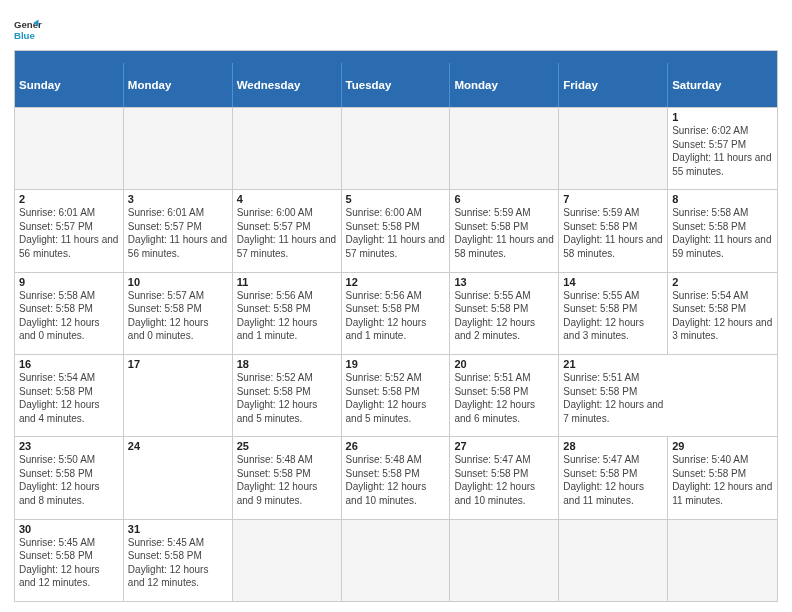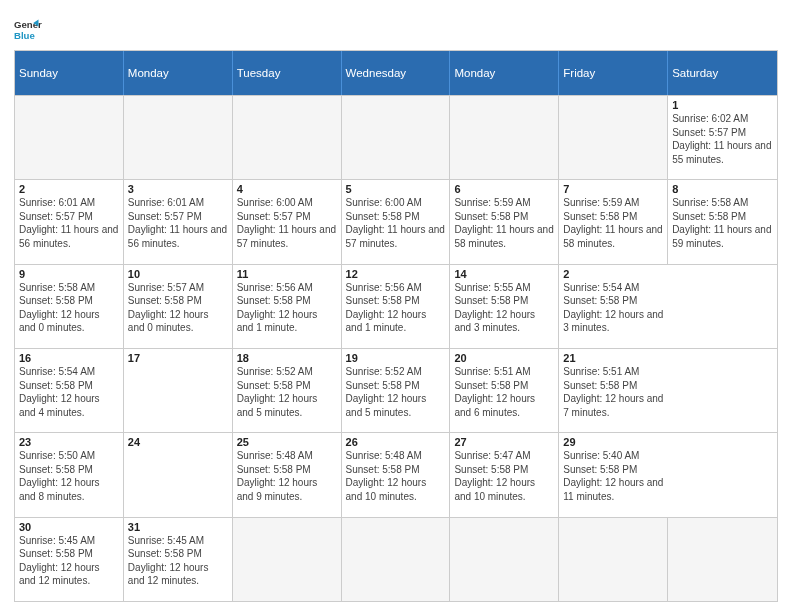--- a/index.html
+++ b/index.html
@@ -55,24 +55,25 @@
       border: 1px solid #ccc;
     }
     .cal-header {
       display: grid;
       grid-template-columns: repeat(7, 1fr);
       background: #2b6cb0;
     }
     .cal-header-cell {
       padding: 16px 4px;
       color: white;
-      font-weight: normal;
+      font-weight: bold;
       font-size: 11.5px;
       border-right: 1px solid #4a90d9;
       text-align: left;
+      margin-top: 12px;
     }
     .cal-header-cell:last-child {
       border-right: none;
     }
     .cal-body {
       flex: 1;
       display: grid;
       grid-template-rows: repeat(6, 1fr);
     }
     .cal-week {
@@ -124,22 +125,22 @@
     <div class="title-block">
       <div class="month-year"></div>
       <div class="location"></div>
     </div>
   </div>
 
   <div class="calendar">
     <div class="cal-header">
     <div class="cal-header-cell">Sunday</div>
         <div class="cal-header-cell">Monday</div>
+        <div class="cal-header-cell">Wednesday</div>
         <div class="cal-header-cell">Tuesday</div>
-        <div class="cal-header-cell">Wednesday</div>
         <div class="cal-header-cell">Monday</div>
         <div class="cal-header-cell">Friday</div>
         <div class="cal-header-cell">Saturday</div>
       </div>
     <div class="cal-body">
     <div class="cal-week">
           <div class="cal-cell empty"></div>
           <div class="cal-cell empty"></div>
           <div class="cal-cell empty"></div>
           <div class="cal-cell empty"></div>
@@ -215,20 +216,26 @@
 Sunset: 5:58 PM
 Daylight: 12 hours and 1 minute.</div>
           </div>
           <div class="cal-cell">
             <span class="day-number">12</span>
             <div class="cell-info">Sunrise: 5:56 AM
 Sunset: 5:58 PM
 Daylight: 12 hours and 1 minute.</div>
           </div>
           <div class="cal-cell">
+            <span class="day-number">13</span>
+            <div class="cell-info">Sunrise: 5:55 AM
+Sunset: 5:58 PM
+Daylight: 12 hours and 2 minutes.</div>
+          </div>
+          <div class="cal-cell">
             <span class="day-number">14</span>
             <div class="cell-info">Sunrise: 5:55 AM
 Sunset: 5:58 PM
 Daylight: 12 hours and 3 minutes.</div>
           </div>
           <div class="cal-cell">
             <span class="day-number">2</span>
             <div class="cell-info">Sunrise: 5:54 AM
 Sunset: 5:58 PM
 Daylight: 12 hours and 3 minutes.</div>
@@ -289,20 +296,26 @@
             <span class="day-number">26</span>
             <div class="cell-info">Sunrise: 5:48 AM
 Sunset: 5:58 PM
 Daylight: 12 hours and 10 minutes.</div>
           </div>
           <div class="cal-cell">
             <span class="day-number">27</span>
             <div class="cell-info">Sunrise: 5:47 AM
 Sunset: 5:58 PM
 Daylight: 12 hours and 10 minutes.</div>
+          </div>
+          <div class="cal-cell">
+            <span class="day-number">28</span>
+            <div class="cell-info">Sunrise: 5:47 AM
+Sunset: 5:58 PM
+Daylight: 12 hours and 11 minutes.</div>
           </div>
           <div class="cal-cell">
             <span class="day-number">29</span>
             <div class="cell-info">Sunrise: 5:40 AM
 Sunset: 5:58 PM
 Daylight: 12 hours and 11 minutes.</div>
           </div>
         </div>
         <div class="cal-week">
           <div class="cal-cell">

